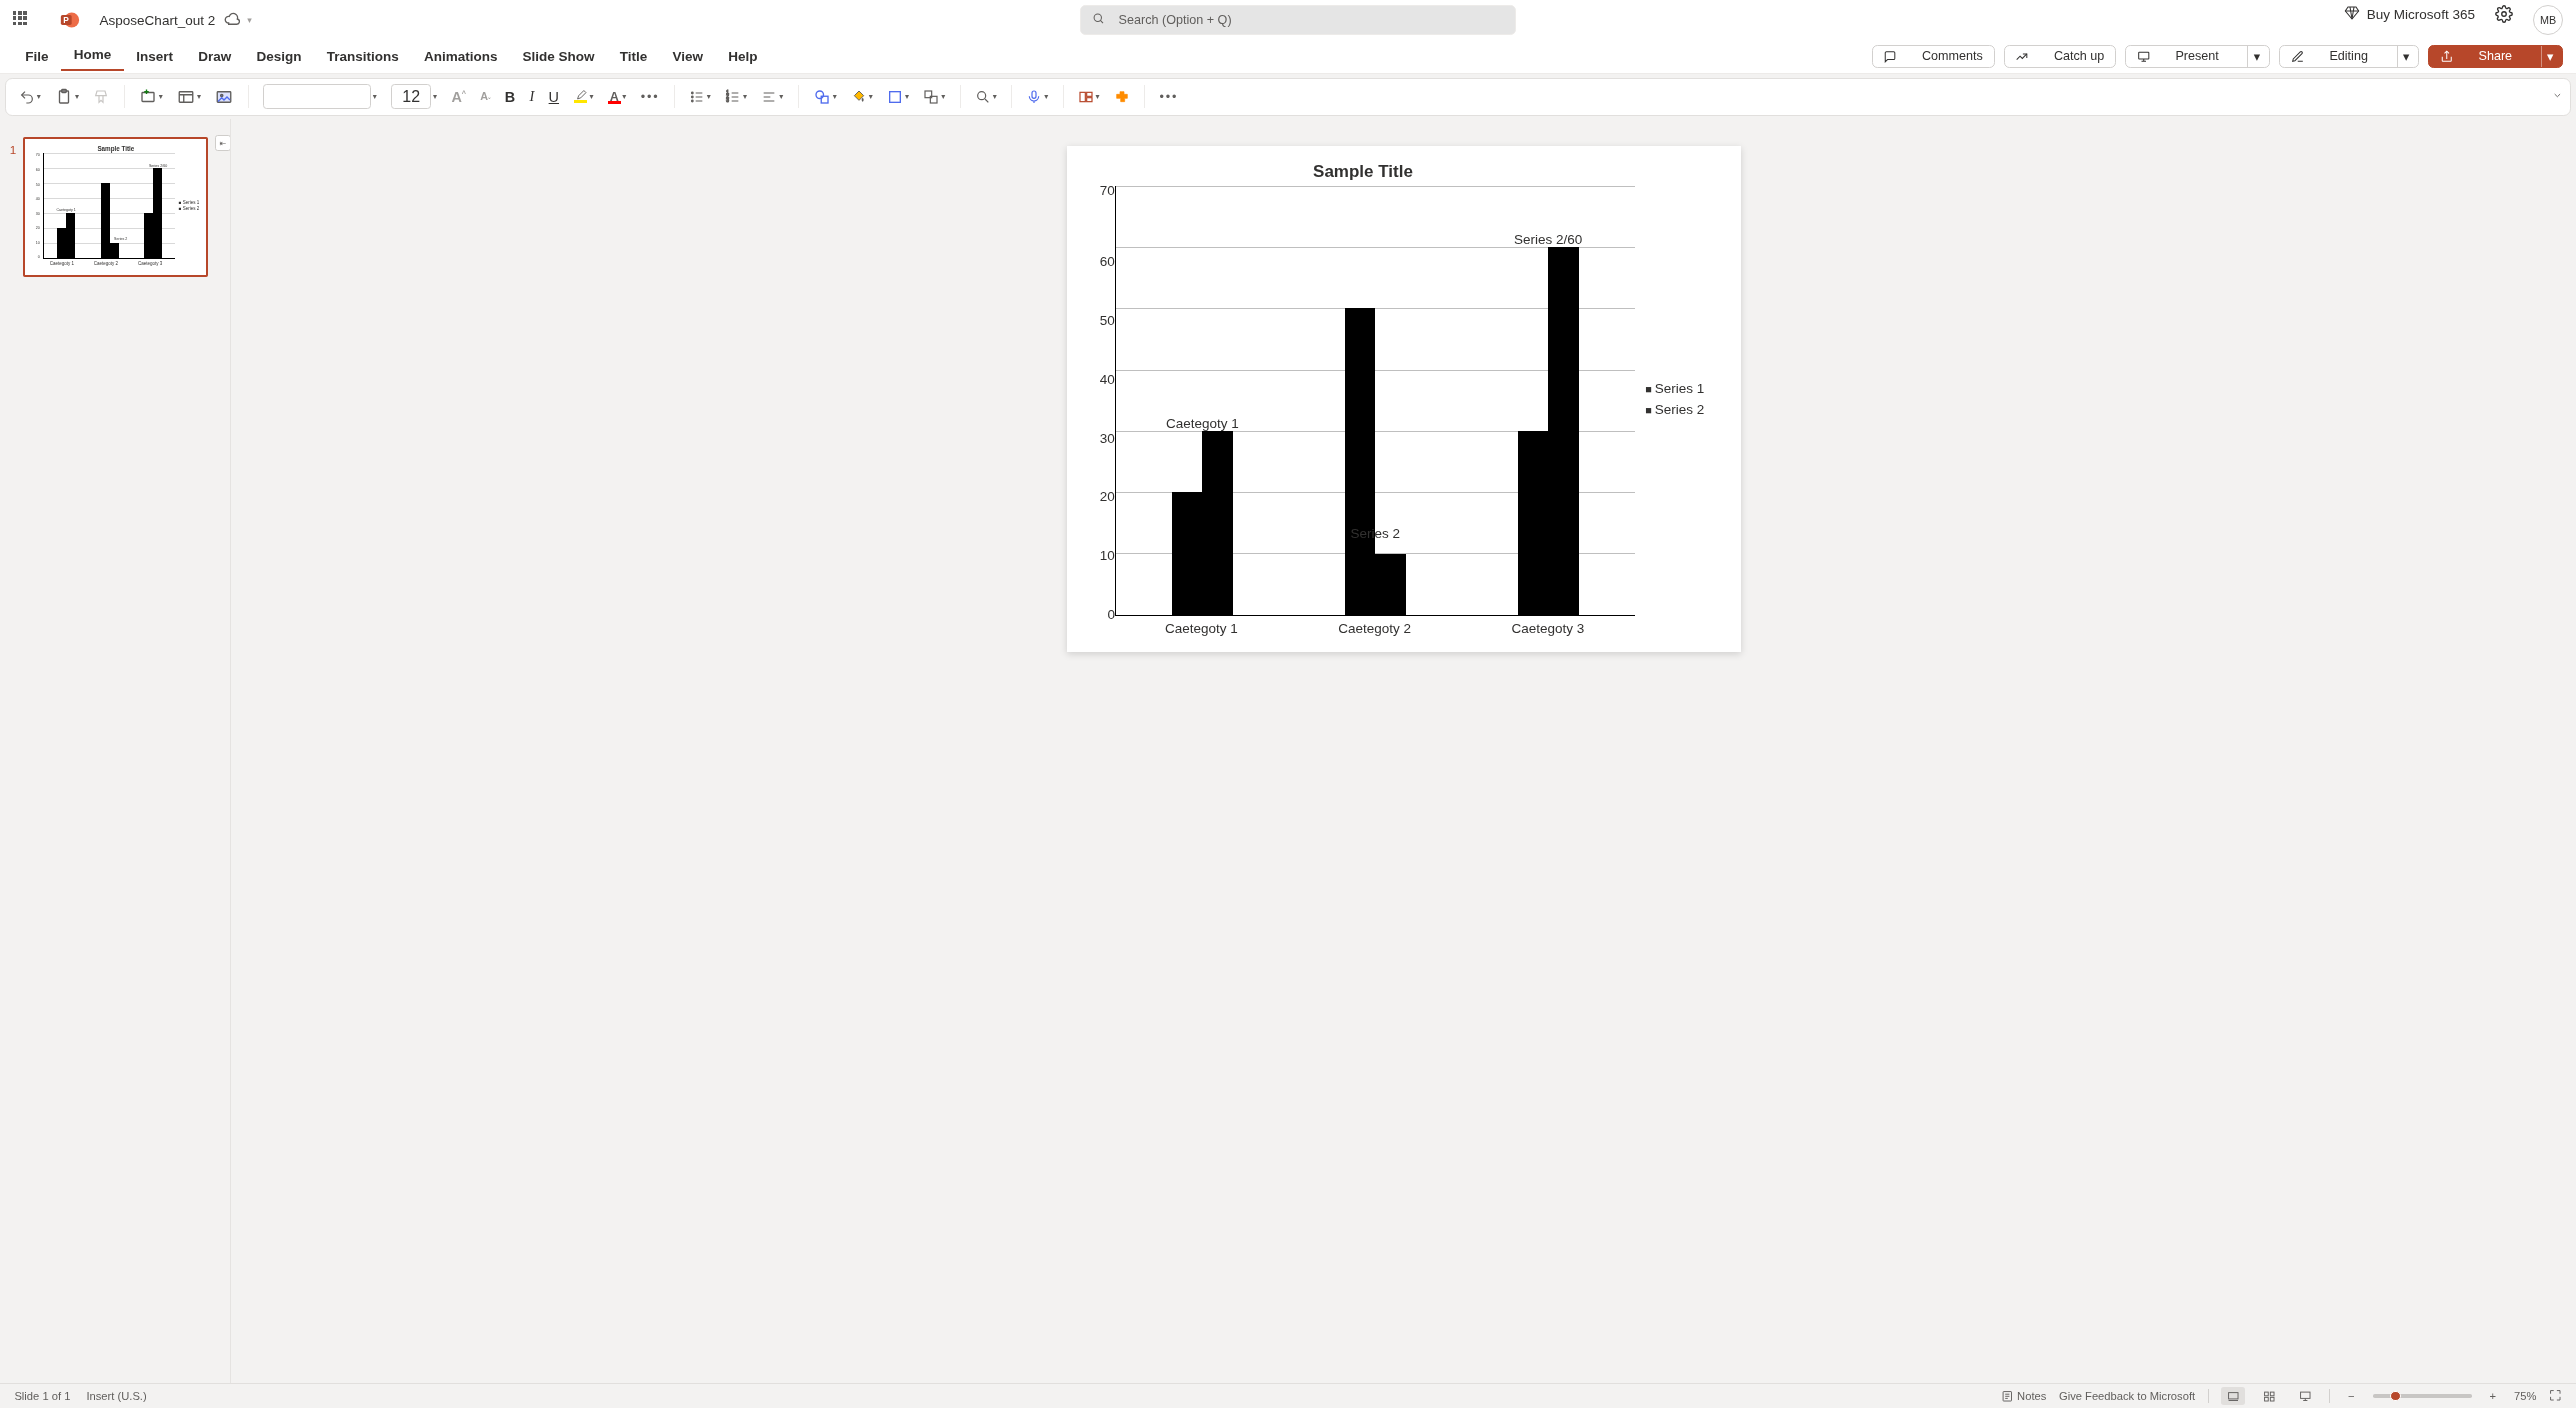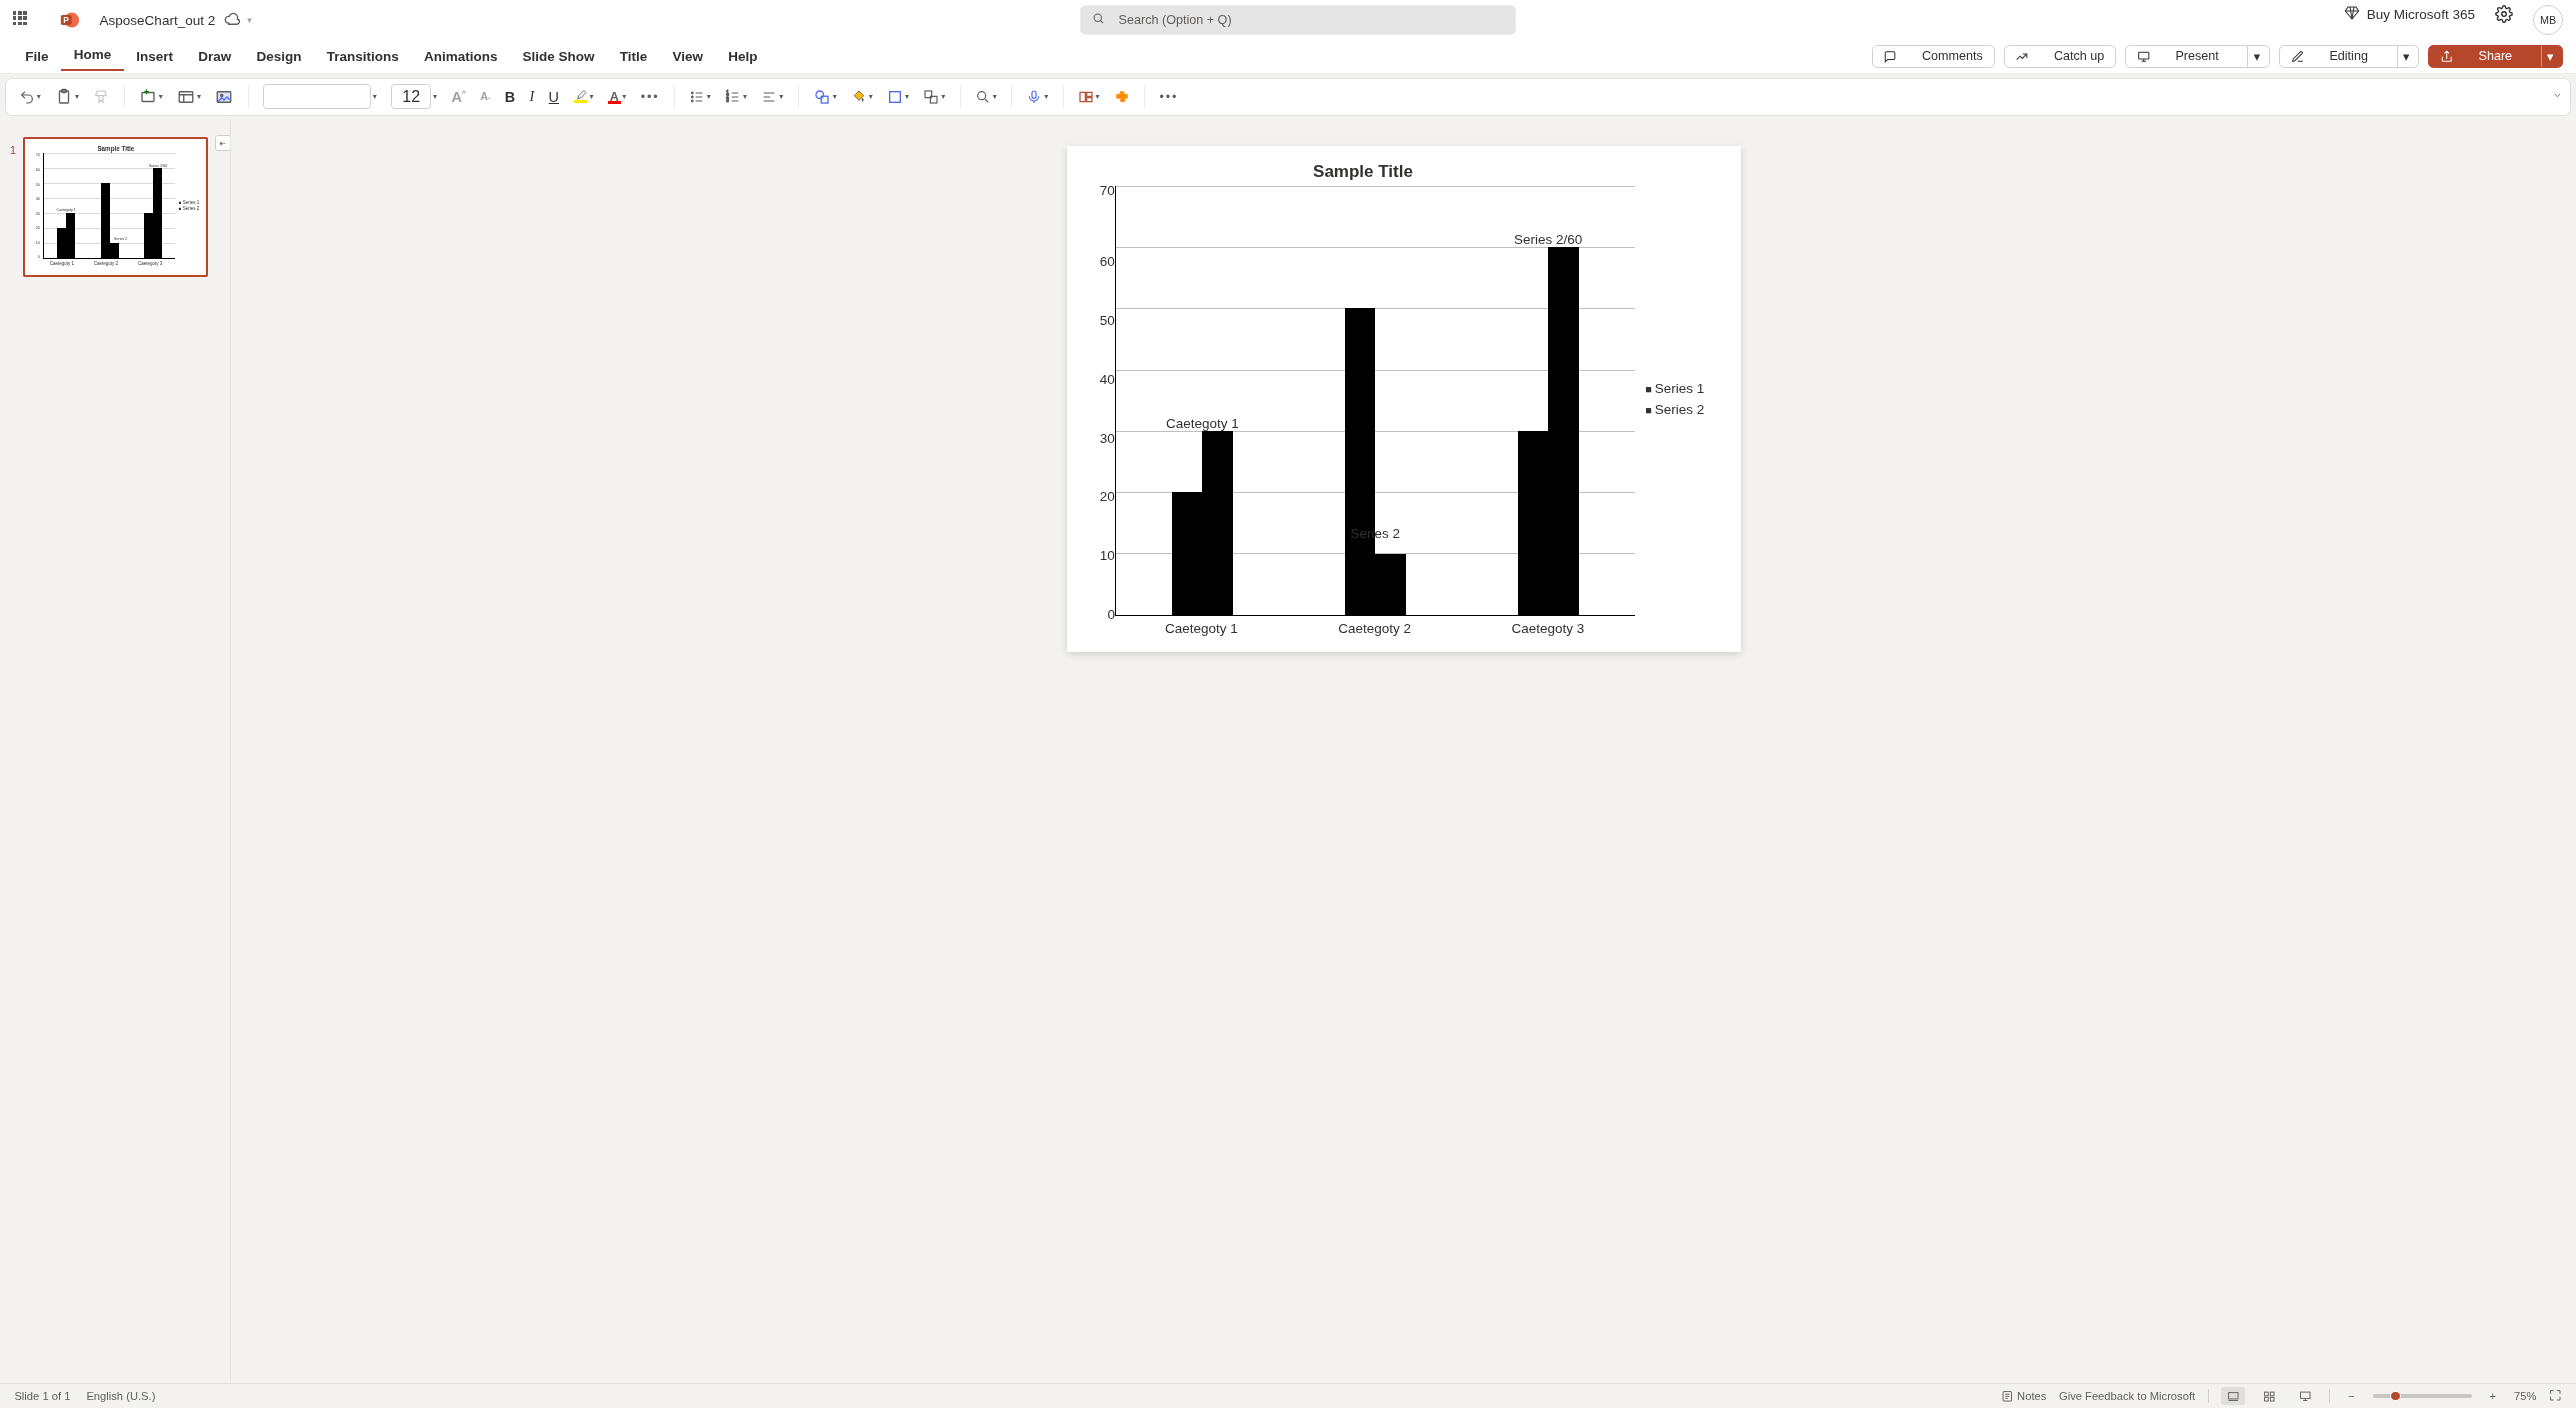--- a/index.html
+++ b/index.html
@@ -597,21 +597,21 @@
             <div>Series 2</div>
           </div>
       </div>
     </div>
   </div>
 </div>
 
 <div class="status-bar">
   <span>Slide 1 of 1</span>
   <span style="width:16px;"></span>
-  <span>English (U.S.)</span>
+  <span>Insert (U.S.)</span>
   <div class="right">
     <span class="notes-ico">
       <svg class="miniicon" viewBox="0 0 24 24" fill="none" stroke="currentColor" stroke-width="1.8">
           <rect x="4" y="3" width="16" height="18" rx="1"></rect>
           <path d="M8 8h8M8 12h8M8 16h5"></path>
         </svg>
       <span>Notes</span>
     </span>
     <span>Give Feedback to Microsoft</span>
     <span class="sb-sep"></span>

